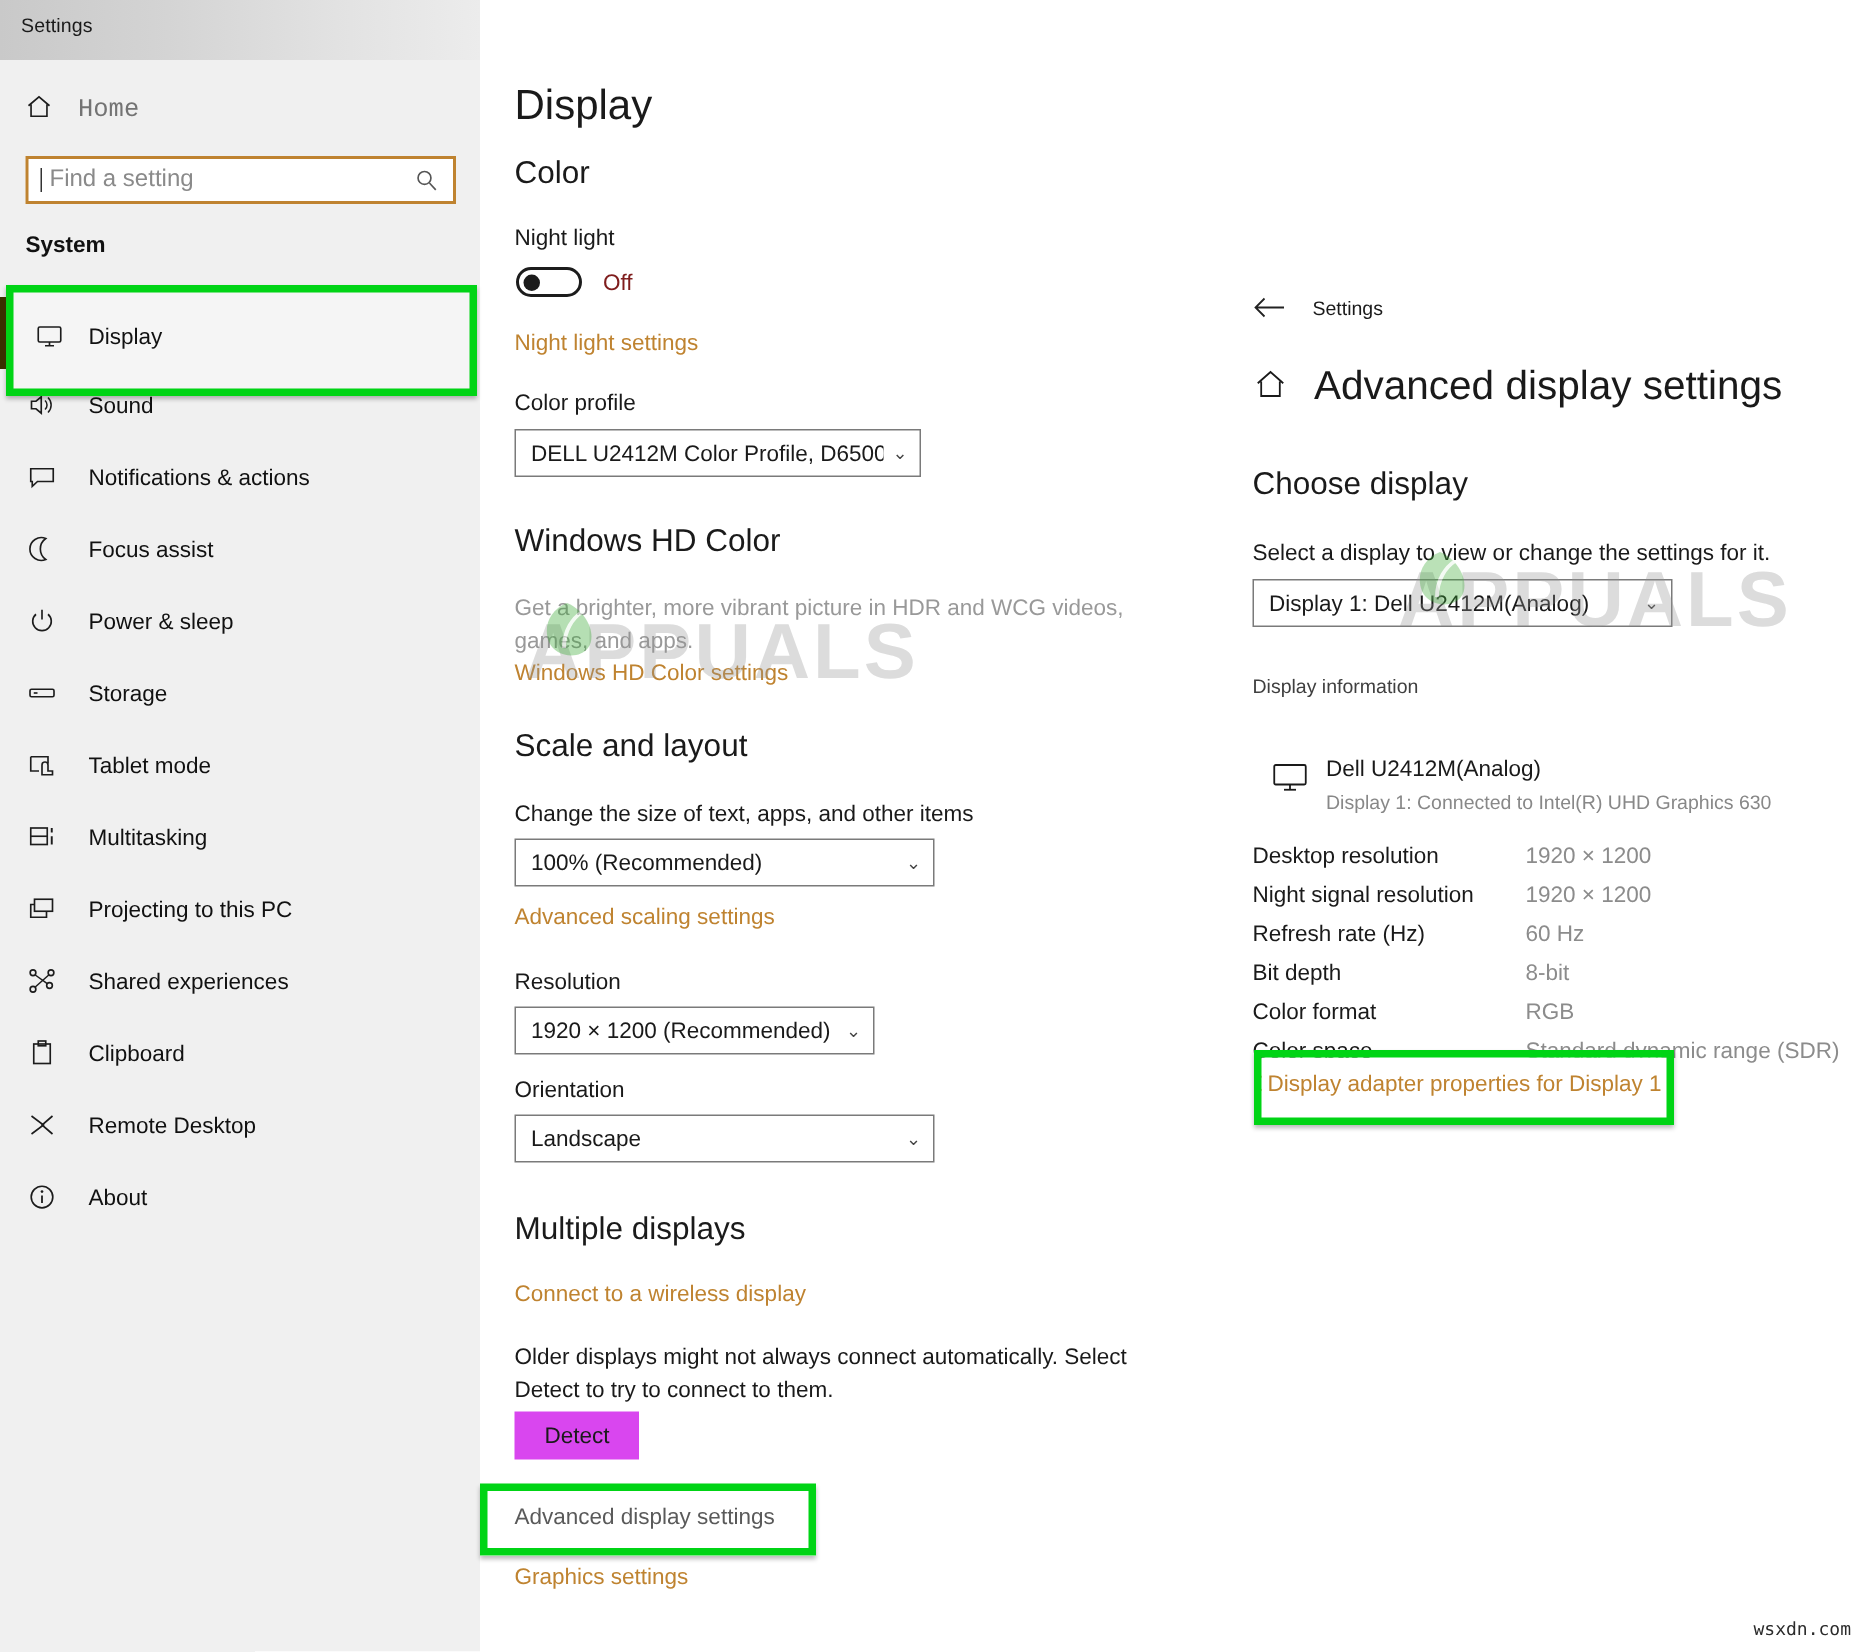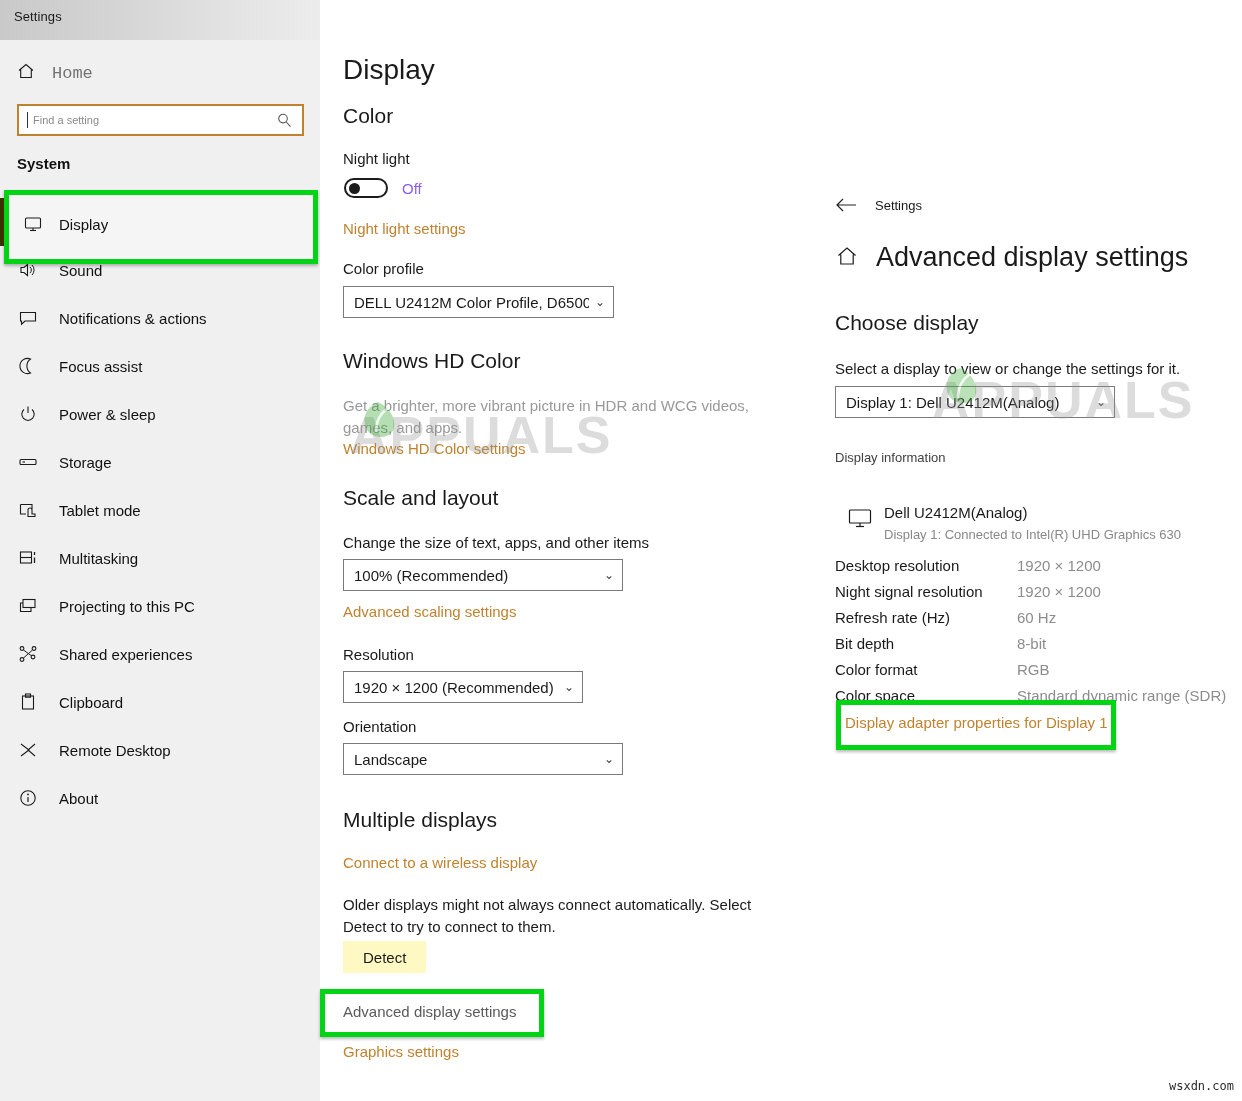--- a/index.html
+++ b/index.html
@@ -31,21 +31,21 @@
   .home-label { font-size: 17px; color: #737373; font-family: Liberation Mono, monospace; }
   .search-wrap {
     position: absolute; left: 17px; top: 104px; width: 287px; height: 32px;
     background: #fff; border: 2px solid #bf8330; display: flex; align-items: center;
   }
   .search-caret {
     width: 1px; height: 16px; background: #333; margin-left: 8px; flex: 0 0 1px;
   }
   .search-input {
     border: 0; outline: 0; background: transparent; flex: 1;
-    font-family: "Liberation Sans", sans-serif; font-size: 11px;
+    font-family: "Liberation Sans", sans-serif; font-size: 16px;
     color: #222; padding-left: 5px;
   }
   .search-input::placeholder { color: #8a8a8a; }
   .search-icon { margin-right: 9px; color: #555; display: flex; }
 
   .group-head {
     position: absolute; left: 17px; top: 155px;
     font-size: 15px; font-weight: bold; color: #111;
   }
 
@@ -87,43 +87,43 @@
 
   .toggle-row { position: absolute; display: flex; align-items: center; gap: 14px; }
   .toggle {
     width: 44px; height: 20px; border: 2px solid #1c1c1c; border-radius: 11px;
     background: #fff; position: relative; cursor: pointer;
   }
   .toggle .knob {
     position: absolute; left: 3px; top: 3px; width: 11px; height: 11px;
     border-radius: 50%; background: #1c1c1c;
   }
-  .toggle-state { font-size: 15px; color: #8b5cf6; }
+  .toggle-state { font-size: 15px; color: #7f1d1d; }
 
   .btn {
-    position: absolute; background: #fef9c3; border: 0; height: 32px;
+    position: absolute; background: #d946ef; border: 0; height: 32px;
     padding: 0 20px; font-family: "Liberation Sans", sans-serif;
     font-size: 15px; color: #1a1a1a; cursor: pointer;
   }
 
   
   .panel { position: absolute; left: 810px; top: 180px; width: 432px; }
   .pnl-back { position: absolute; left: 25px; top: 17px; color: #222; cursor: pointer; }
   .pnl-back-lbl { position: absolute; left: 65px; top: 18px; font-size: 13px; color: #1a1a1a; }
   .pnl-home-ico { position: absolute; left: 25px; top: 64px; color: #1a1a1a; }
   .pnl-title { position: absolute; left: 66px; top: 62px; font-size: 27px; color: #1a1a1a; white-space: nowrap; }
   .pnl-h2 { position: absolute; left: 25px; top: 131px; font-size: 21px; color: #1a1a1a; }
   .pnl-sub { position: absolute; left: 25px; top: 180px; font-size: 15px; color: #1a1a1a; }
   .pnl-combo { position: absolute; left: 25px; top: 206px; width: 280px; }
   .pnl-h2b { position: absolute; left: 25px; top: 270px; font-size: 13px; color: #404040; }
   .mon-ico { position: absolute; left: 38px; top: 328px; color: #1a1a1a; }
   .mon-name { position: absolute; left: 74px; top: 324px; font-size: 15px; color: #1a1a1a; }
   .mon-sub { position: absolute; left: 74px; top: 347px; font-size: 13px; color: #888; }
   .info-tbl { position: absolute; left: 25px; top: 377px; width: 400px; }
-  .info-row { display: flex; height: 26px; align-items: flex-start; }
+  .info-row { display: flex; height: 26px; align-items: center; }
   .info-k { width: 182px; font-size: 15px; color: #1a1a1a; }
   .info-v { font-size: 15px; color: #8c8c8c; white-space: nowrap; }
   .pnl-link { position: absolute; left: 25px; top: 534px; font-size: 15px; color: #bf8330; cursor: pointer; }
 
   
   .wm { position: absolute; pointer-events: none; user-select: none;
         font-weight: bold; letter-spacing: 2px; color: rgba(150,150,150,.33);
         font-family: "Liberation Sans", sans-serif; }
   .wm-leaf { position: absolute; pointer-events: none; opacity: .5; }
   .wm-corner {

